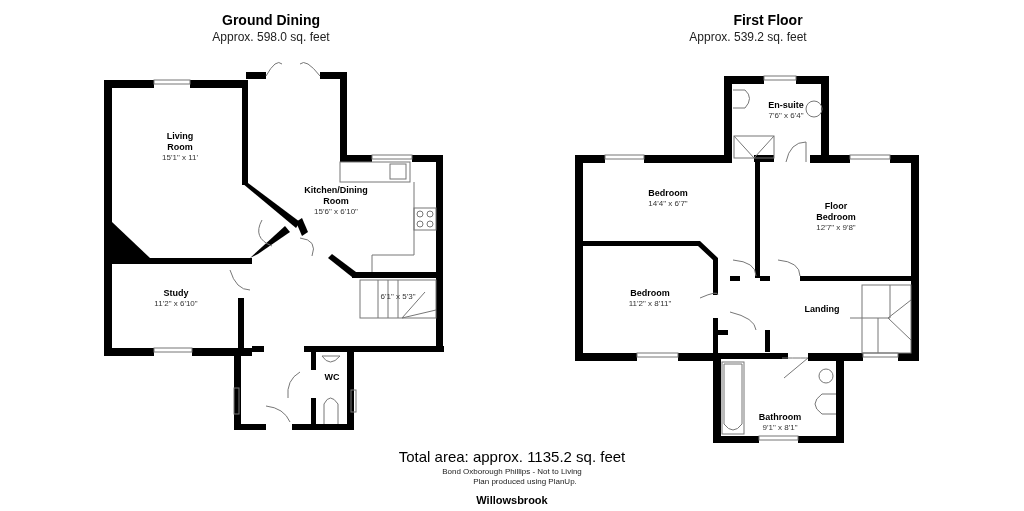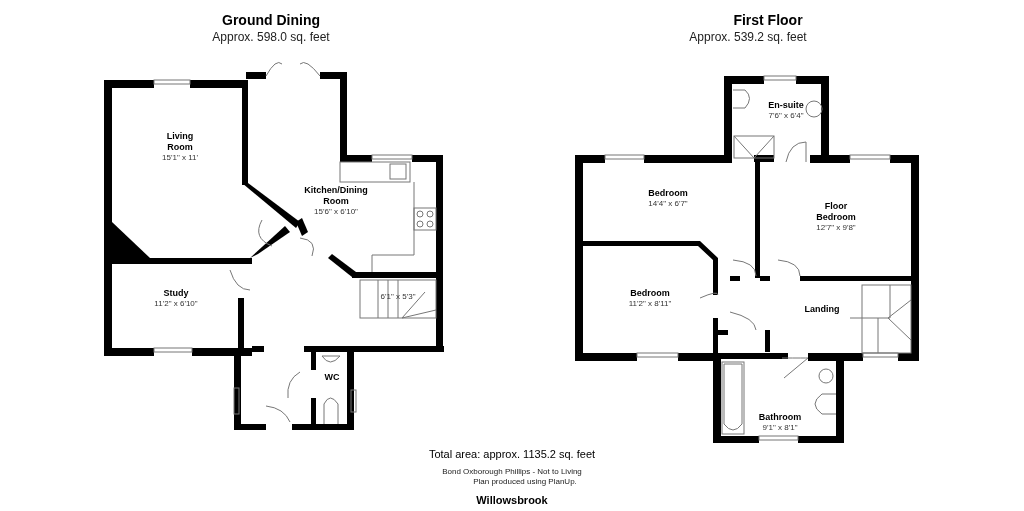--- a/index.html
+++ b/index.html
@@ -4,21 +4,21 @@
 <style>
   html, body { margin: 0; padding: 0; background: #ffffff; }
   body { width: 1024px; height: 511px; position: relative; overflow: hidden;
          font-family: "Liberation Sans", sans-serif; color: #000; }
   svg { position: absolute; left: 0; top: 0; }
   .t { position: absolute; text-align: center; white-space: nowrap; transform: translateX(-50%); }
   .floor-title { font-size: 14px; font-weight: bold; }
   .floor-area { font-size: 12px; color: #222; }
   .room-name { font-size: 9px; font-weight: bold; line-height: 11px; }
   .room-dim { font-size: 8px; color: #333; }
-  .total { font-size: 11px; }
+  .total { font-size: 15px; }
   .credit { font-size: 8px; color: #222; line-height: 10px; }
   .property { font-size: 11px; font-weight: bold; }
 </style>
 </head>
 <body>
 
 <svg width="1024" height="511" viewBox="0 0 1024 511">
 
   <g fill="#000">
 

